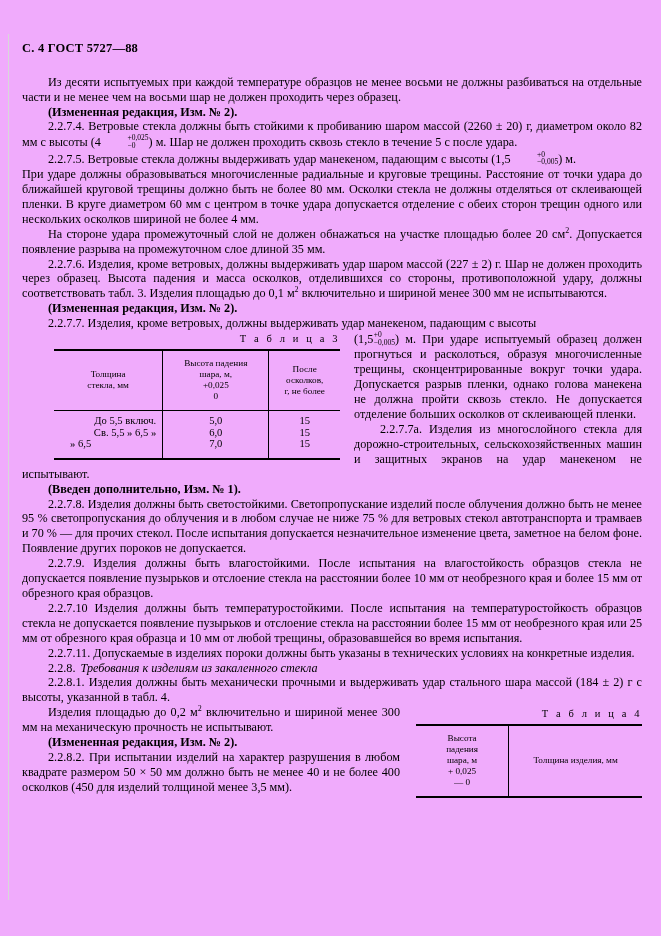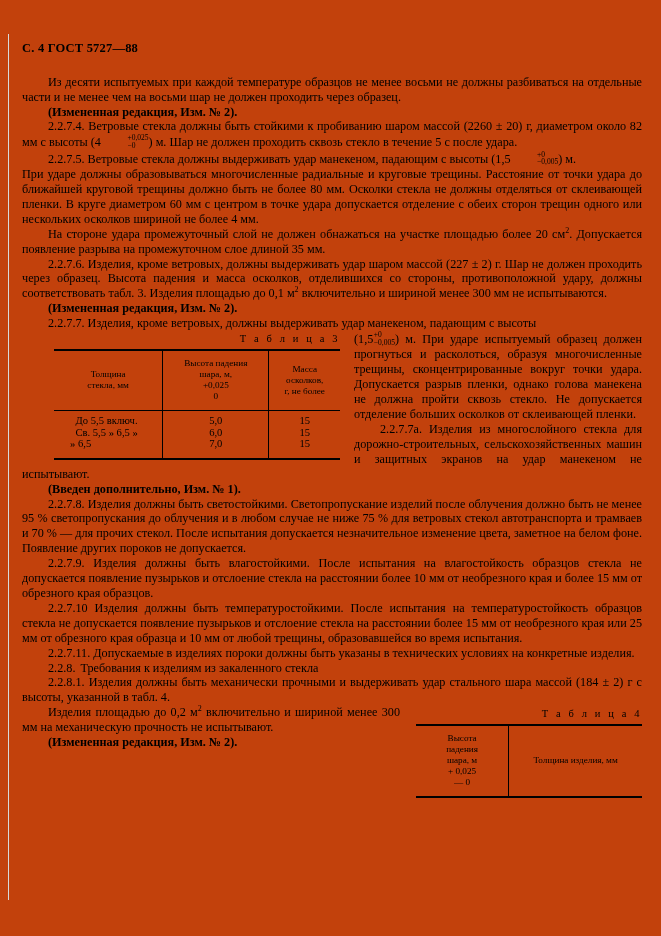--- a/index.html
+++ b/index.html
@@ -9,21 +9,21 @@
     background: #ffffff;
   }
   body {
     font-family: "Liberation Serif", "DejaVu Serif", serif;
     color: #000000;
   }
   #page {
     position: relative;
     width: 661px;
     height: 936px;
-    background: #c2410c;
+    background: #f0abfc;
     overflow: hidden;
     box-sizing: border-box;
   }
   .edge-rule {
     position: absolute;
     left: 8px;
     top: 34px;
     width: 1px;
     height: 866px;
     background: #d8d8d8;
@@ -44,21 +44,21 @@
   p.para {
     margin: 0;
     font-size: 12.2px;
     line-height: 14.9px;
     text-align: justify;
     text-indent: 26px;
     hyphens: manual;
   }
   p.para.noindent { text-indent: 0; }
   .bold { font-weight: bold; }
-  .italic { }
+  .italic { font-style: italic; }
   sup, sub {
     font-size: 8px;
     line-height: 0;
   }
   .frac {
     display: inline-block;
     vertical-align: -0.15em;
     font-size: 7.5px;
     line-height: 7.6px;
     text-align: left;
@@ -113,21 +113,21 @@
   }
   table.gost tbody td {
     text-align: center;
     font-size: 10.6px;
     line-height: 11.6px;
     padding: 0 3px;
   }
   table.gost tbody tr:first-child td { padding-top: 4px; }
   table.gost tbody tr:last-child td { padding-bottom: 8px; }
   table.gost tbody td.thick-left {
-    text-align: center;
+    text-align: right;
     padding-right: 6px;
     white-space: nowrap;
   }
   table.gost tbody tr:last-child td {
     border-bottom: 0;
   }
   table.gost tfoot td {
     border-top: 2px solid #000;
     height: 0;
     padding: 0;
@@ -176,21 +176,21 @@
                 <div>Толщина</div>
                 <div>стекла, мм</div>
               </th>
               <th>
                 <div>Высота падения</div>
                 <div>шара, м,</div>
                 <div>+0,025</div>
                 <div>0</div>
               </th>
               <th>
-                <div>Масса</div>
+                <div>После</div>
                 <div>осколков,</div>
                 <div>г, не более</div>
               </th>
             </tr>
           </thead>
           <tbody>
             <tr>
               <td class="thick-left">До 5,5 включ.</td>
               <td>5,0</td>
               <td>15</td>
@@ -260,17 +260,18 @@
             </tr>
           </tfoot>
         </table>
       </div>
 
 
       <p class="para"><span>Изделия площадью до 0,2 м</span><sup>2</sup><span> включительно и шириной менее 300 мм на механическую прочность не испытывают.</span></p>
 
       <p class="para bold">(Измененная редакция, Изм. № 2).</p>
 
+      <p class="para">2.2.8.2. При испытании изделий на характер разрушения в любом квадрате размером 50 × 50 мм должно быть не менее 40 и не более 400 осколков (450 для изделий толщиной менее 3,5 мм).</p>
 
     </div>
 
   </div>
 </div>
 
 </body></html>

